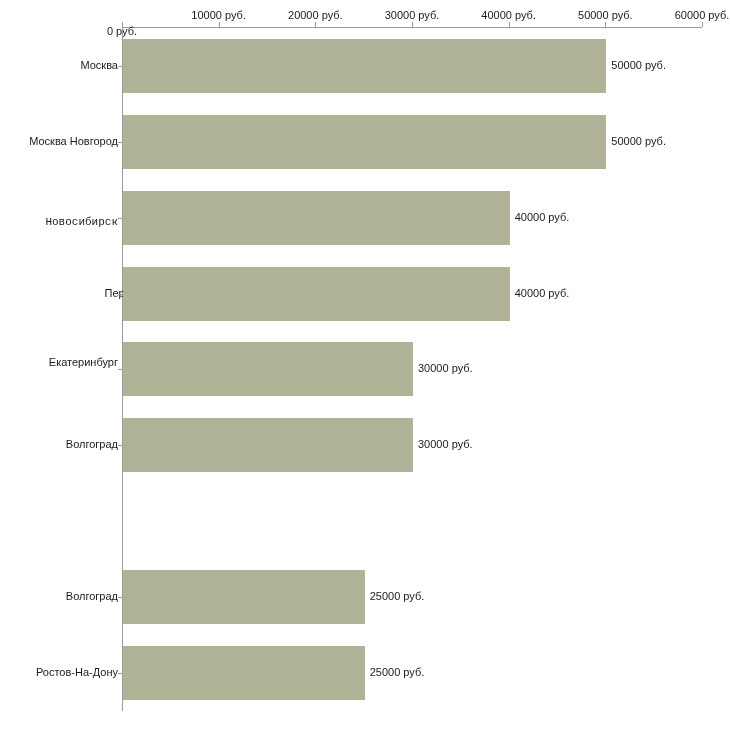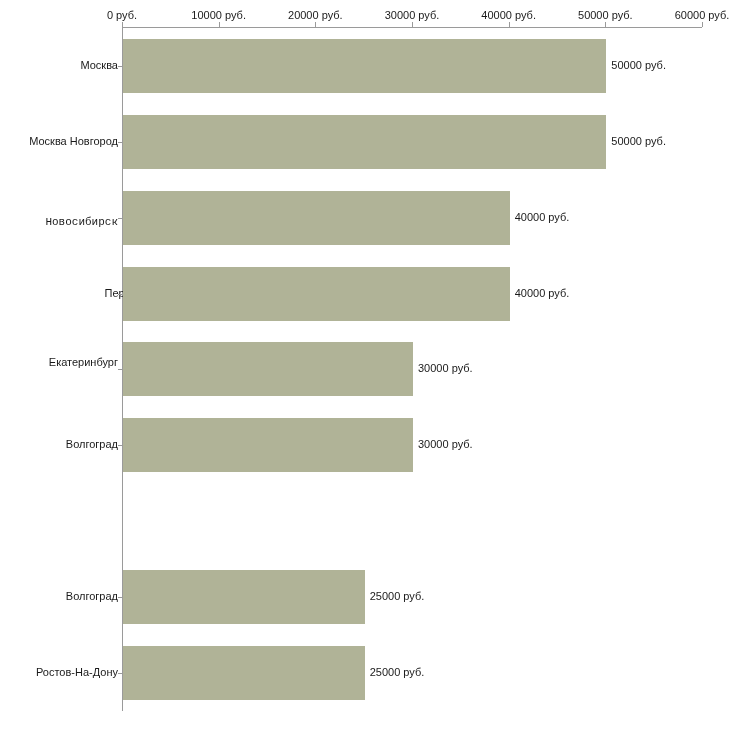--- a/index.html
+++ b/index.html
@@ -98,21 +98,21 @@
     font-family: "Liberation Sans", sans-serif;
   }
 </style>
 </head>
 <body>
 
 <div id="chart-root">
 
   <div class="axis-top">
     <div class="axis-line-h"></div>
-  <div class="tick-label" style="left: 122px;">0 руб.</div>
+  <div class="tick-label" style="left: 122px; margin-top: 16px;">0 руб.</div>
       <div class="tick-mark" style="left: 122px;"></div>
       <div class="tick-label" style="left: 218.667px;">10000 руб.</div>
       <div class="tick-mark" style="left: 218.667px;"></div>
       <div class="tick-label" style="left: 315.333px;">20000 руб.</div>
       <div class="tick-mark" style="left: 315.333px;"></div>
       <div class="tick-label" style="left: 412px;">30000 руб.</div>
       <div class="tick-mark" style="left: 412px;"></div>
       <div class="tick-label" style="left: 508.667px;">40000 руб.</div>
       <div class="tick-mark" style="left: 508.667px;"></div>
       <div class="tick-label" style="left: 605.333px;">50000 руб.</div>

